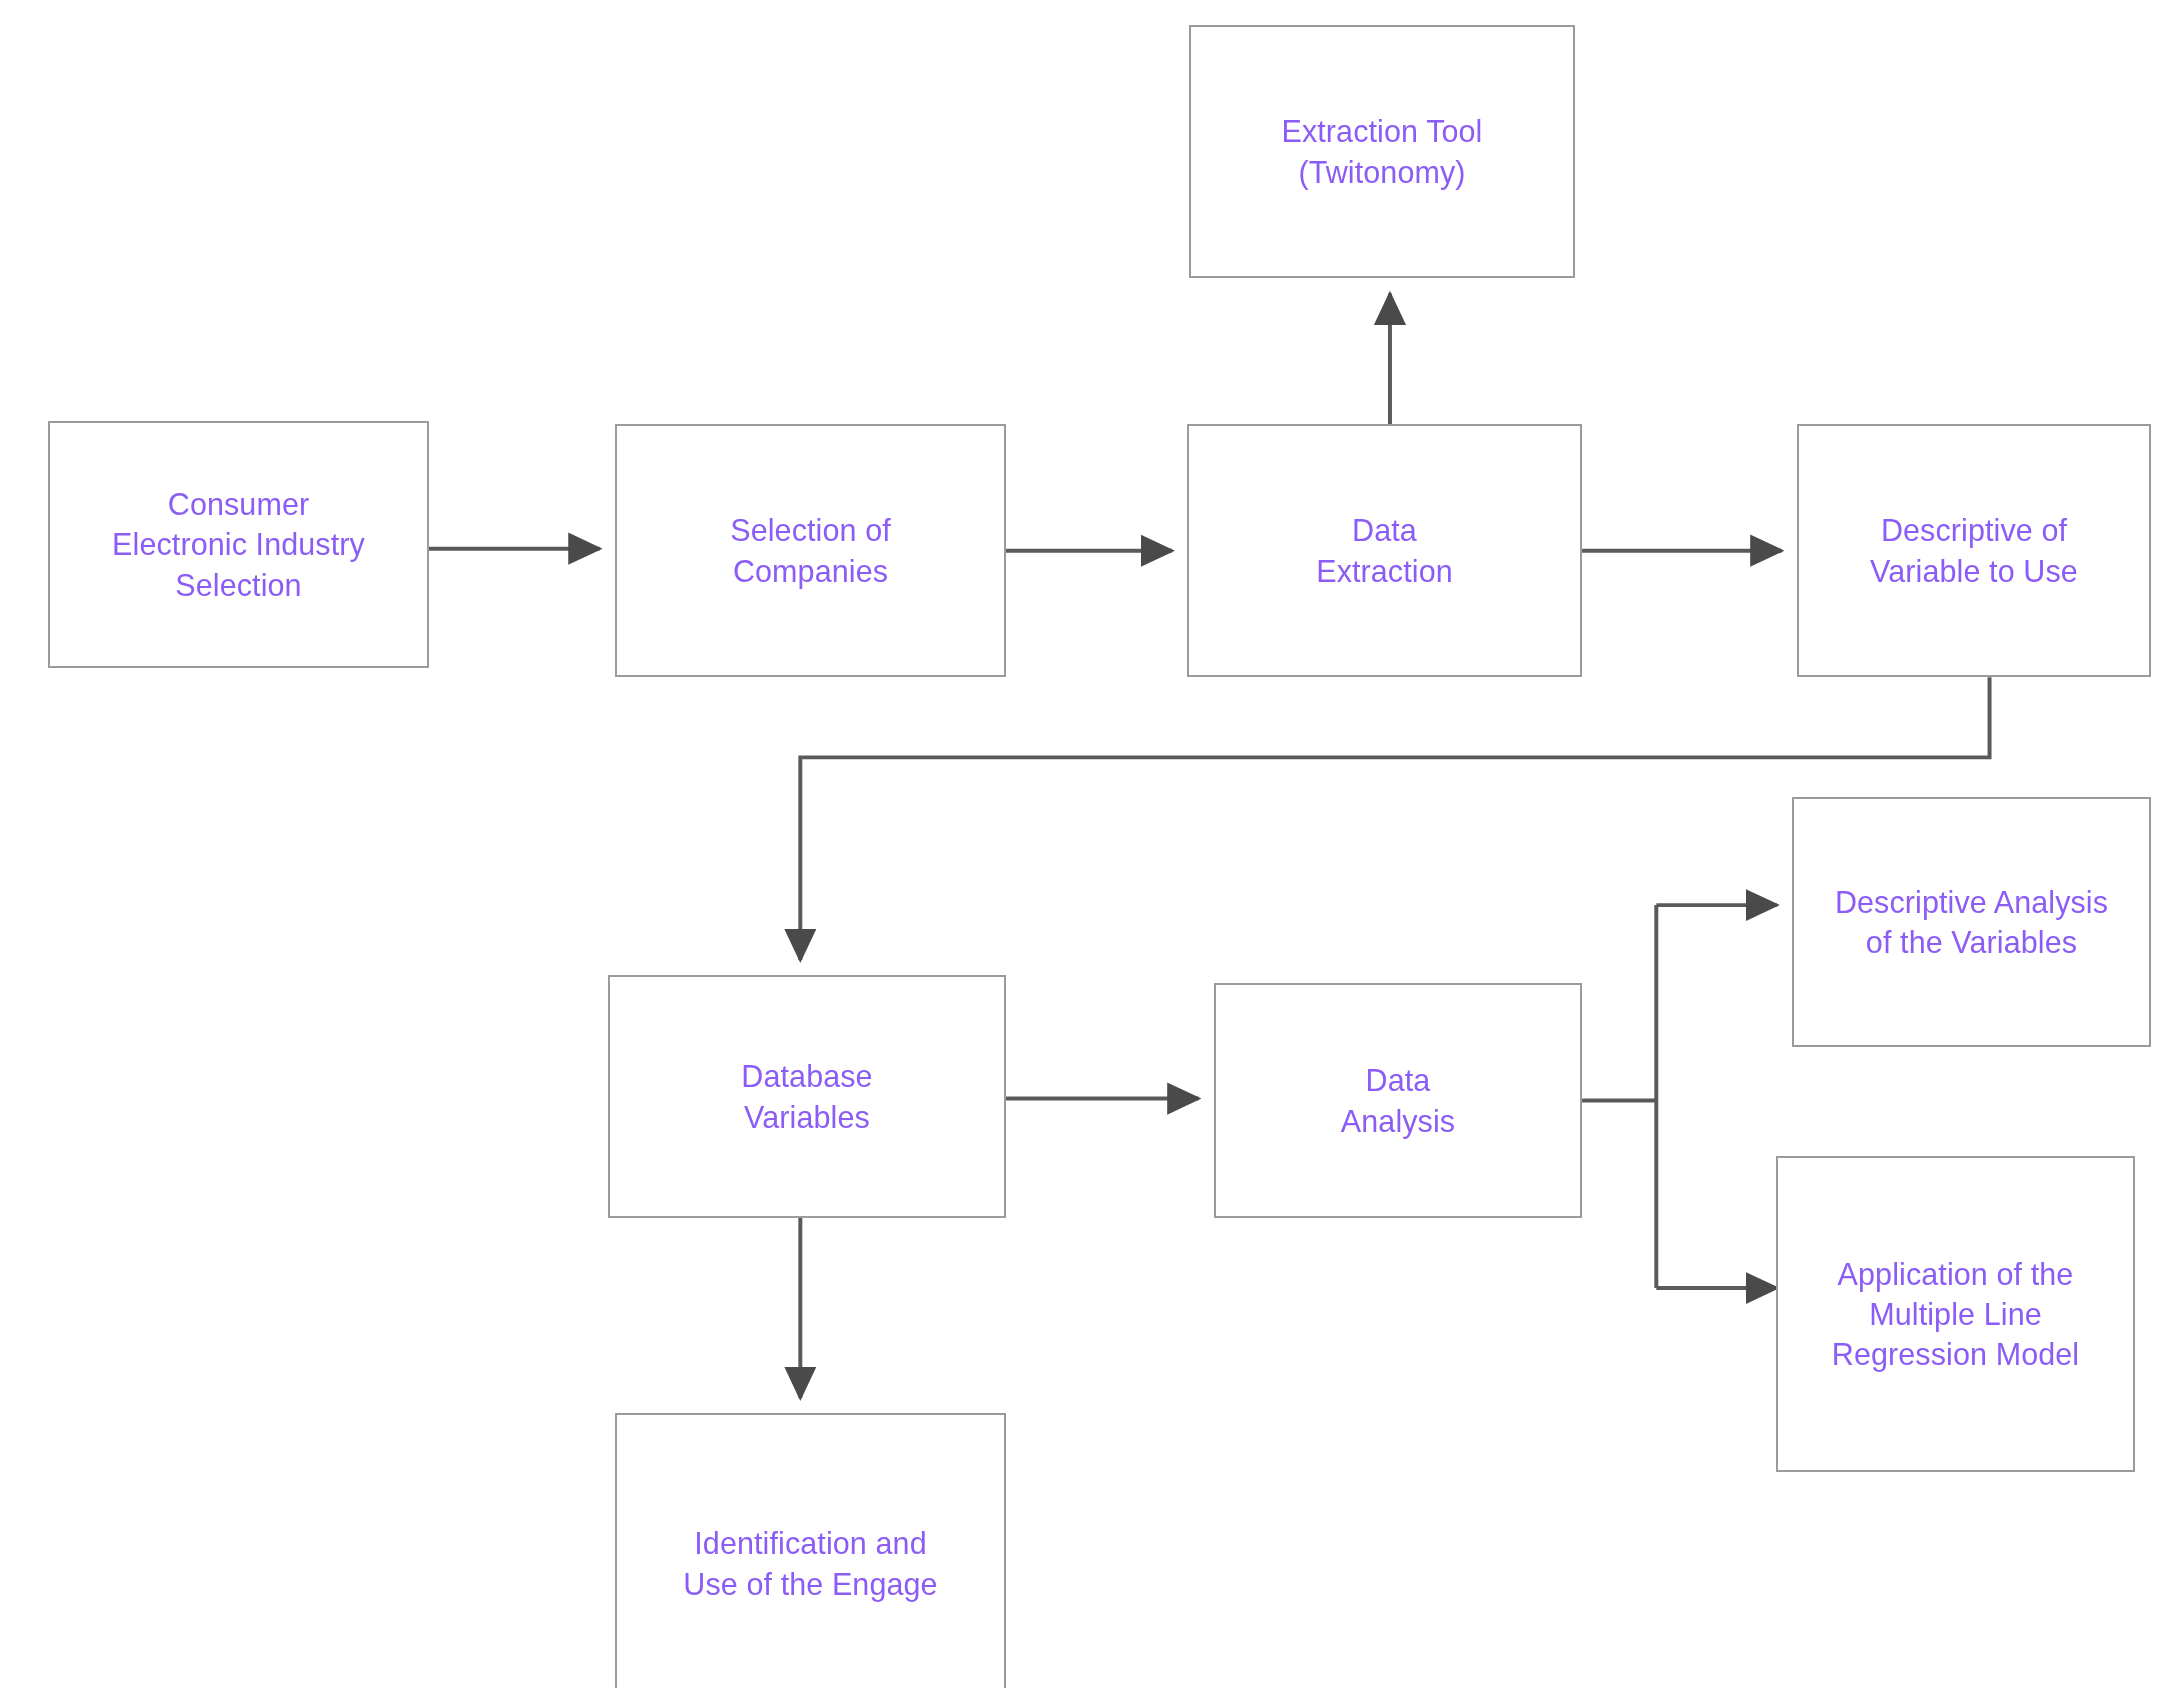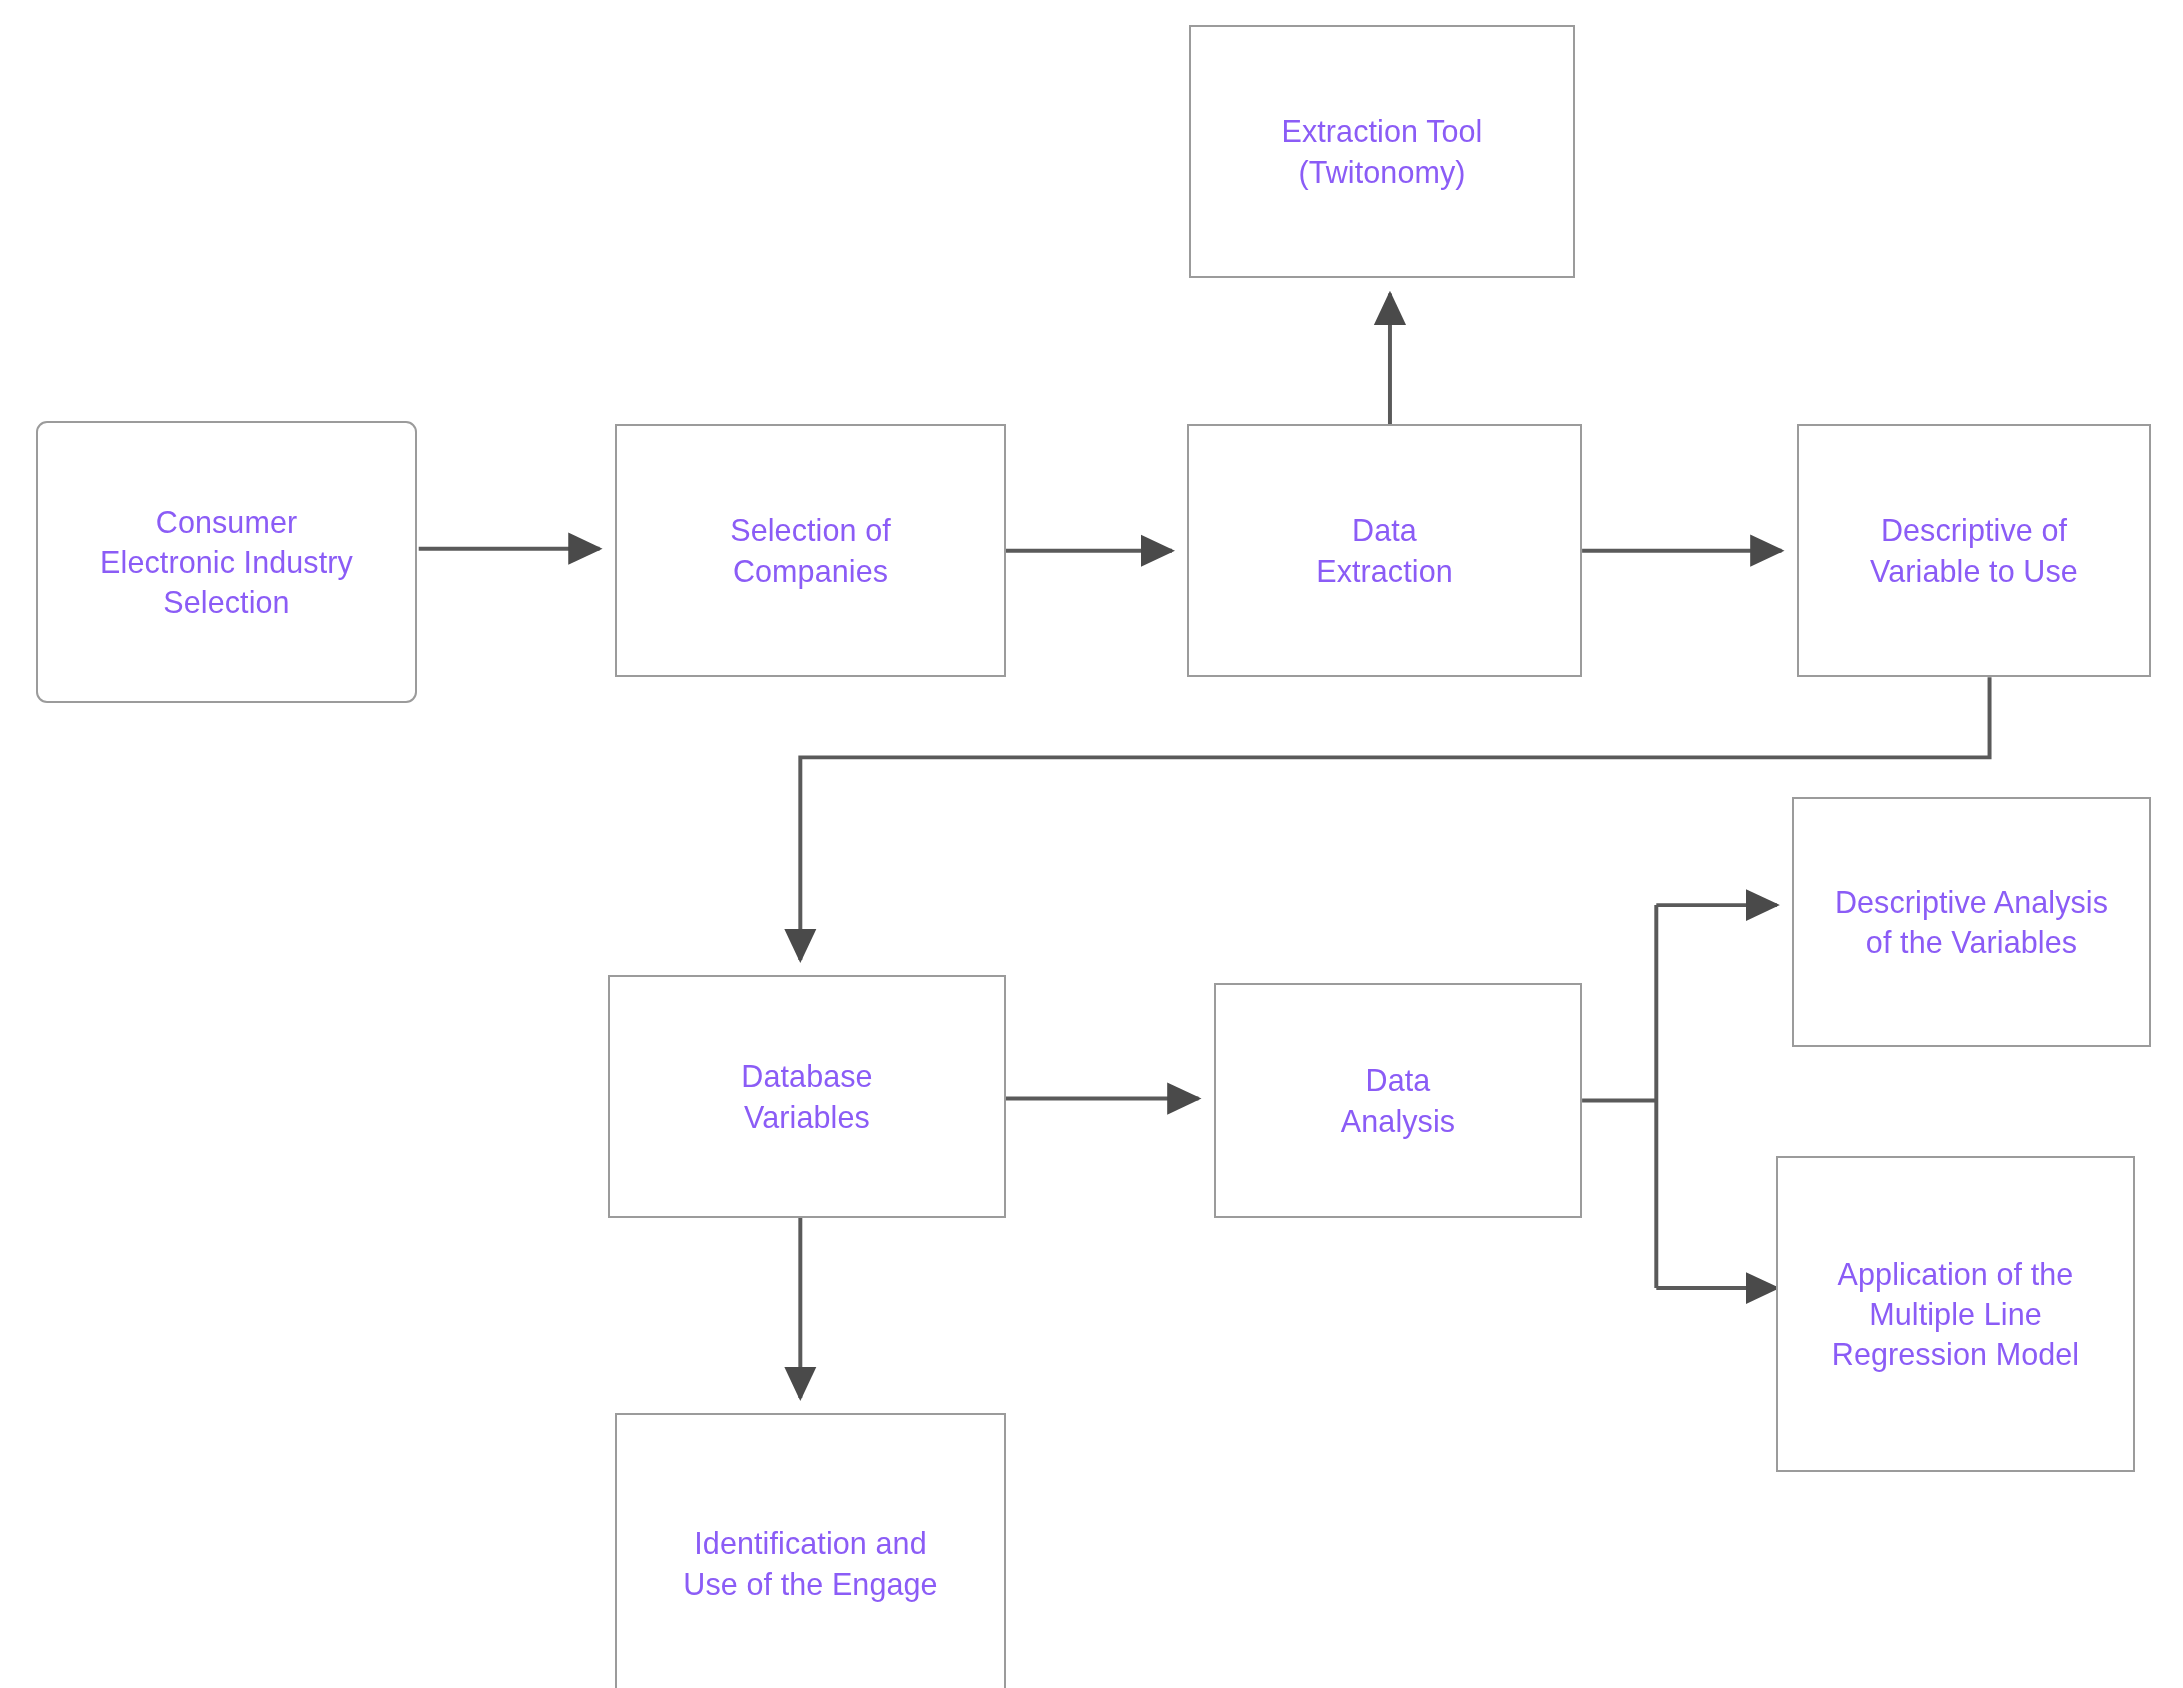--- a/index.html
+++ b/index.html
@@ -90,21 +90,21 @@
 
     <g>
       <path d="M 2500 1366 L 2682 1366" stroke="#5a5a5a" stroke-width="6" fill="none" marker-end="url(#arrow)"></path>
     </g>
 
     <g>
       <path d="M 2500 1944 L 2682 1944" stroke="#5a5a5a" stroke-width="6" fill="none" marker-end="url(#arrow)"></path>
     </g>
   </svg>
 
-  <div class="node" style="left:36px; top:421px; width:381px; height:282px;border-radius:11px;">
+  <div class="node" style="left:48px; top:421px; width:381px; height:247px;">
     <span class="node-label">Consumer
 Electronic Industry
 Selection</span>
   </div>
 
   <div class="node" style="left:615px; top:424px; width:391px; height:253px;">
     <span class="node-label">Selection of
 Companies</span>
   </div>
 

